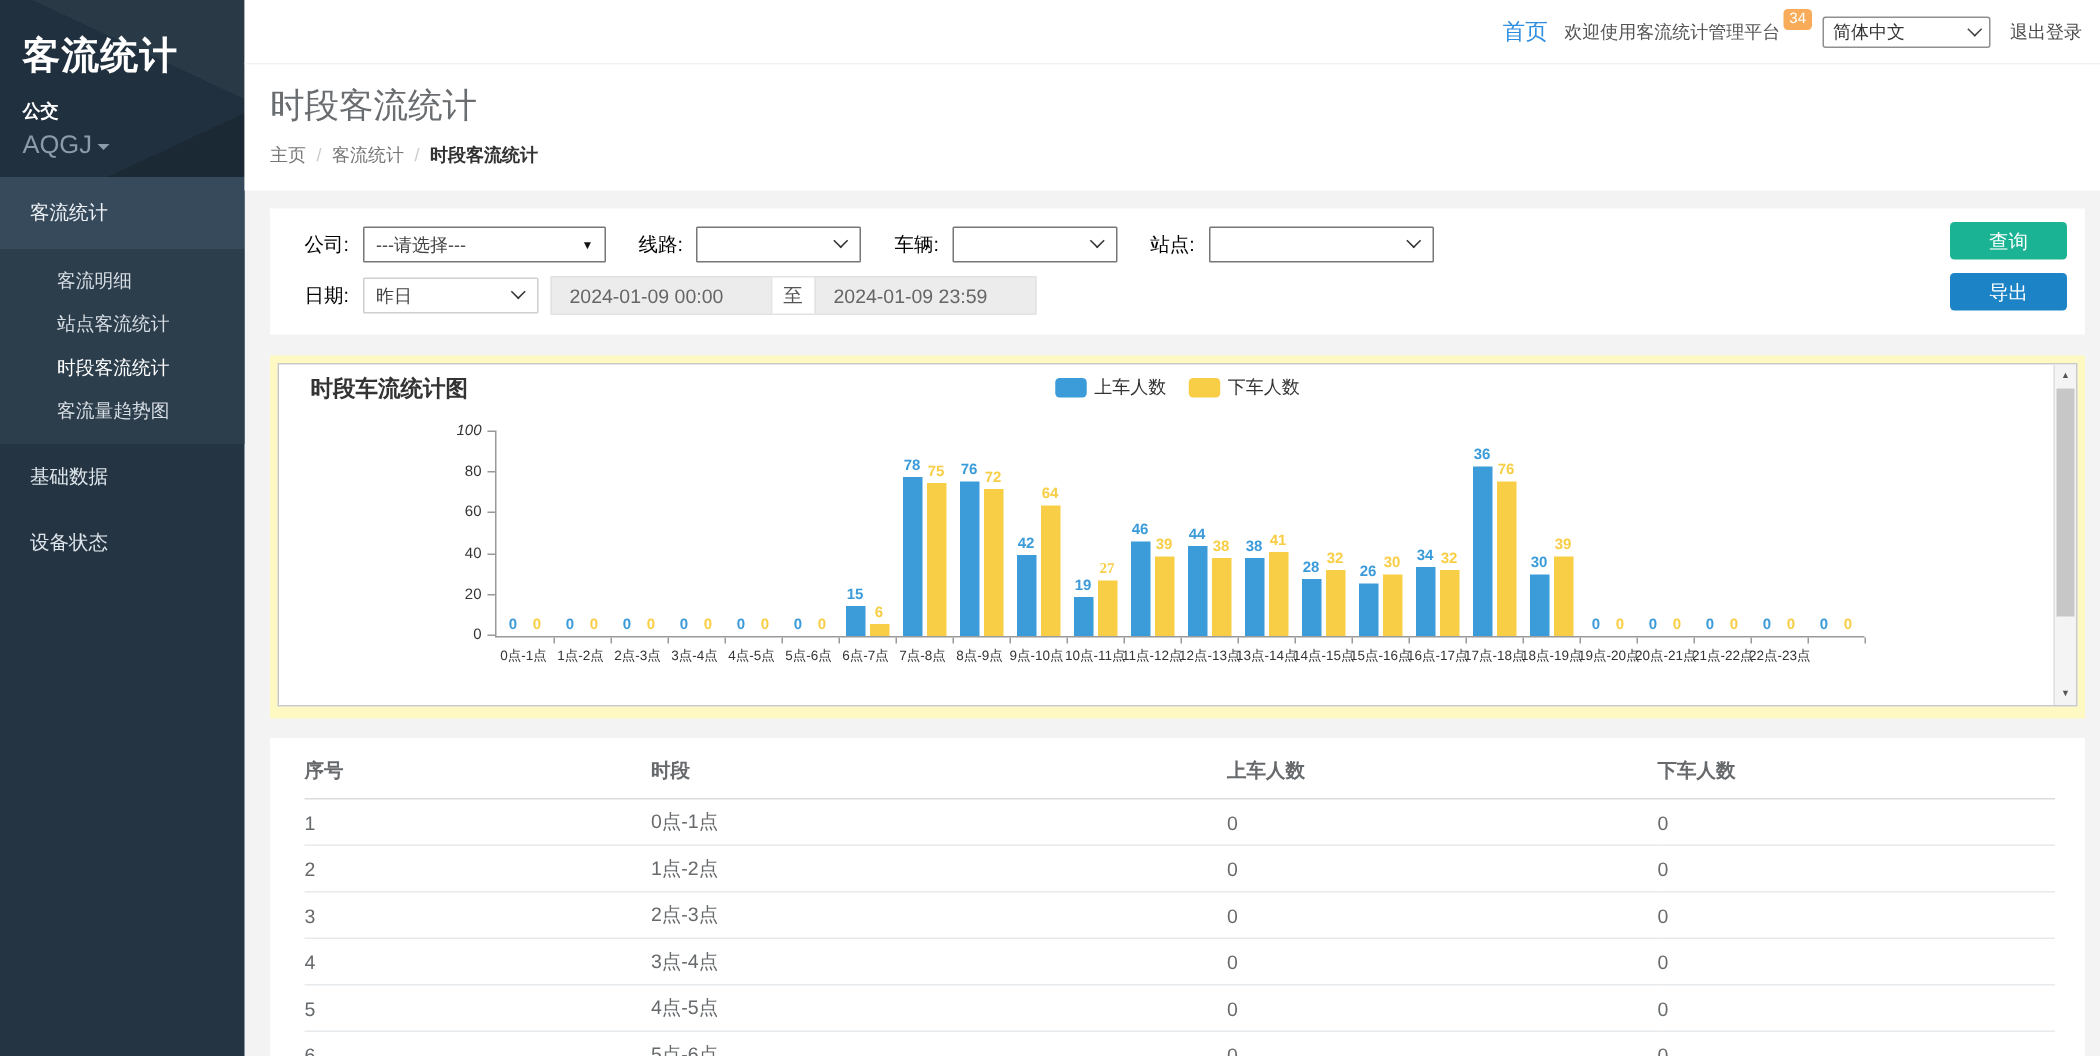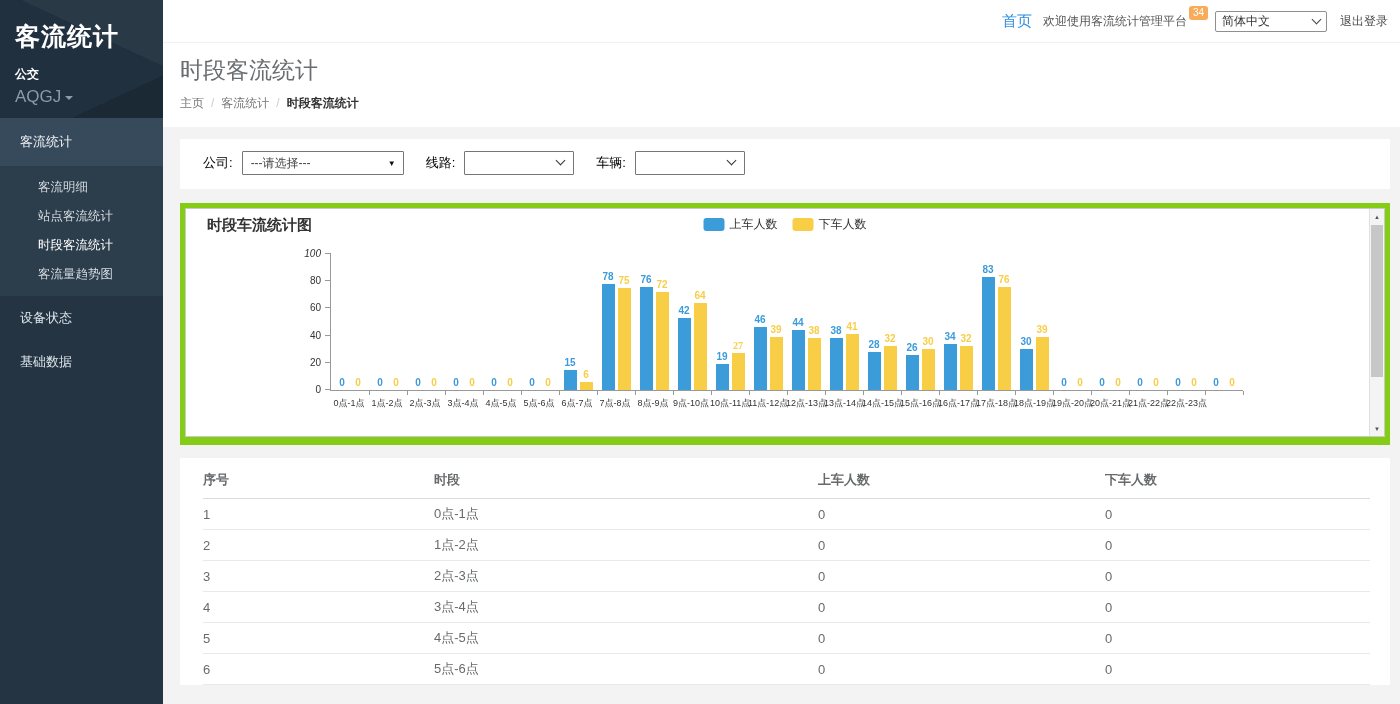--- a/index.html
+++ b/index.html
@@ -51,21 +51,21 @@
   .w-company{width:162px}.w-line{width:110px}.w-vehicle{width:110px}.w-station{width:150px}.w-preset{width:117px;border-color:#cfcfcf}
   .date-input{height:26px;box-sizing:border-box;background:#ececec;border:1px solid #e2e2e2;display:flex;align-items:center;padding:0 12px;font-size:13px;color:#666;width:148px;cursor:text}
   .to-box{height:26px;box-sizing:border-box;background:#fff;border-top:1px solid #e2e2e2;border-bottom:1px solid #e2e2e2;display:flex;align-items:center;justify-content:center;font-size:13px;color:#555;width:28px}
   .preset-gap{margin-right:8px}
   .filter-buttons{position:absolute;top:9px;right:12px;display:flex;flex-direction:column;gap:9px}
   .btn{border:none;border-radius:3px;color:#fff;font-size:13px;width:78px;height:25px;cursor:pointer;font-family:inherit}
   .btn.green{background:#1ab394}
   .btn.blue{background:#1c84c6}
 
   
-  .chart-card{margin-top:14px;background:#84cc16;padding:5px 5px 8px}
+  .chart-card{margin-top:14px;background:#fef9c3;padding:5px 5px 8px}
   .chart-box{position:relative;border:1px solid #c9c9c9;height:229px;box-sizing:border-box;background:#fff;overflow:hidden}
   .chart-head{position:relative;height:24px;padding-top:8px}
   .chart-title{position:absolute;left:21px;top:7px;font-size:15px;font-weight:bold;color:#333}
   .legend{position:absolute;left:50%;transform:translateX(-50%);top:7px;display:flex;align-items:center;gap:15px}
   .legend-item{display:flex;align-items:center;gap:5px;font-size:12px;color:#333;cursor:pointer;white-space:nowrap}
   .legend-swatch{width:21px;height:13px;border-radius:3px;flex:none}
   .plot{display:flex;margin:12px 0 0 108px}
   .yaxis{position:relative;width:36px;height:137px;flex:none}
   .ytick-label{position:absolute;right:9px;font-size:10px;color:#333;transform:translateY(50%);line-height:1}
   .ytick-mark{position:absolute;right:0;width:5px;height:1px;background:#999}
@@ -100,22 +100,22 @@
       <div class="org-code"><span>AQGJ</span><span class="caret"></span></div>
     </div>
     <nav>
       <div class="nav-section-header">客流统计</div>
       <ul class="submenu" id="submenu">
           <li>客流明细</li>
           <li>站点客流统计</li>
           <li class="active">时段客流统计</li>
           <li>客流量趋势图</li>
         </ul>
+      <div class="nav-item">基础数据</div>
       <div class="nav-item">设备状态</div>
-      <div class="nav-item">基础数据</div>
     </nav>
   </aside>
 
   <div class="main">
 
     <header class="topbar">
       <a class="home-link">首页</a>
       <span class="welcome">欢迎使用客流统计管理平台</span>
       <span class="badge">34</span>
       <div class="lang-select">
@@ -148,20 +148,41 @@
               <span class="chev"></span>
             </div>
           </div>
           <div class="fgroup">
             <span class="flabel">车辆:</span>
             <div class="sel w-vehicle">
               <span></span>
               <span class="chev"></span>
             </div>
           </div>
+          <div class="fgroup">
+            <span class="flabel">站点:</span>
+            <div class="sel w-station">
+              <span></span>
+              <span class="chev"></span>
+            </div>
+          </div>
+        </div>
+        <div class="filter-row">
+          <span class="flabel">日期:</span>
+          <div class="sel w-preset preset-gap">
+            <span>昨日</span>
+            <span class="chev"></span>
+          </div>
+          <div class="date-input">2024-01-09 00:00</div>
+          <div class="to-box">至</div>
+          <div class="date-input">2024-01-09 23:59</div>
+        </div>
+        <div class="filter-buttons">
+          <button class="btn green">查询</button>
+          <button class="btn blue">导出</button>
         </div>
       </section>
 
       <section class="chart-card">
         <div class="chart-box">
           <div class="chart-head">
             <div class="chart-title">时段车流统计图</div>
             <div class="legend" id="legend">
                 <div class="legend-item">
                   <span class="legend-swatch" style="background: rgb(60, 155, 217);"></span>
@@ -256,21 +277,21 @@
                   </div>
                   <div class="group">
                     <div class="bar" style="height: 103.36px; background: rgb(60, 155, 217);">
                       <span class="val" style="color: rgb(60, 155, 217);">76</span>
                     </div>
                     <div class="bar" style="height: 97.92px; background: rgb(248, 206, 71);">
                       <span class="val" style="color: rgb(248, 206, 71);">72</span>
                     </div>
                   </div>
                   <div class="group">
-                    <div class="bar" style="height: 72px; background: rgb(60, 155, 217);">
+                    <div class="bar" style="height: 54px; background: rgb(60, 155, 217);">
                       <span class="val" style="color: rgb(60, 155, 217);">42</span>
                     </div>
                     <div class="bar" style="height: 87.04px; background: rgb(248, 206, 71);">
                       <span class="val" style="color: rgb(248, 206, 71);">64</span>
                     </div>
                   </div>
                   <div class="group">
                     <div class="bar" style="height: 25.84px; background: rgb(60, 155, 217);">
                       <span class="val" style="color: rgb(60, 155, 217);">19</span>
                     </div>
@@ -321,21 +342,21 @@
                   <div class="group">
                     <div class="bar" style="height: 46.24px; background: rgb(60, 155, 217);">
                       <span class="val" style="color: rgb(60, 155, 217);">34</span>
                     </div>
                     <div class="bar" style="height: 43.52px; background: rgb(248, 206, 71);">
                       <span class="val" style="color: rgb(248, 206, 71);">32</span>
                     </div>
                   </div>
                   <div class="group">
                     <div class="bar" style="height: 112.88px; background: rgb(60, 155, 217);">
-                      <span class="val" style="color: rgb(60, 155, 217);">83</span>
+                      <span class="val" style="color: rgb(60, 155, 217);">36</span>
                     </div>
                     <div class="bar" style="height: 103.36px; background: rgb(248, 206, 71);">
                       <span class="val" style="color: rgb(248, 206, 71);">76</span>
                     </div>
                   </div>
                   <div class="group">
                     <div class="bar" style="height: 40.8px; background: rgb(60, 155, 217);">
                       <span class="val" style="color: rgb(60, 155, 217);">30</span>
                     </div>
                     <div class="bar" style="height: 53.04px; background: rgb(248, 206, 71);">

